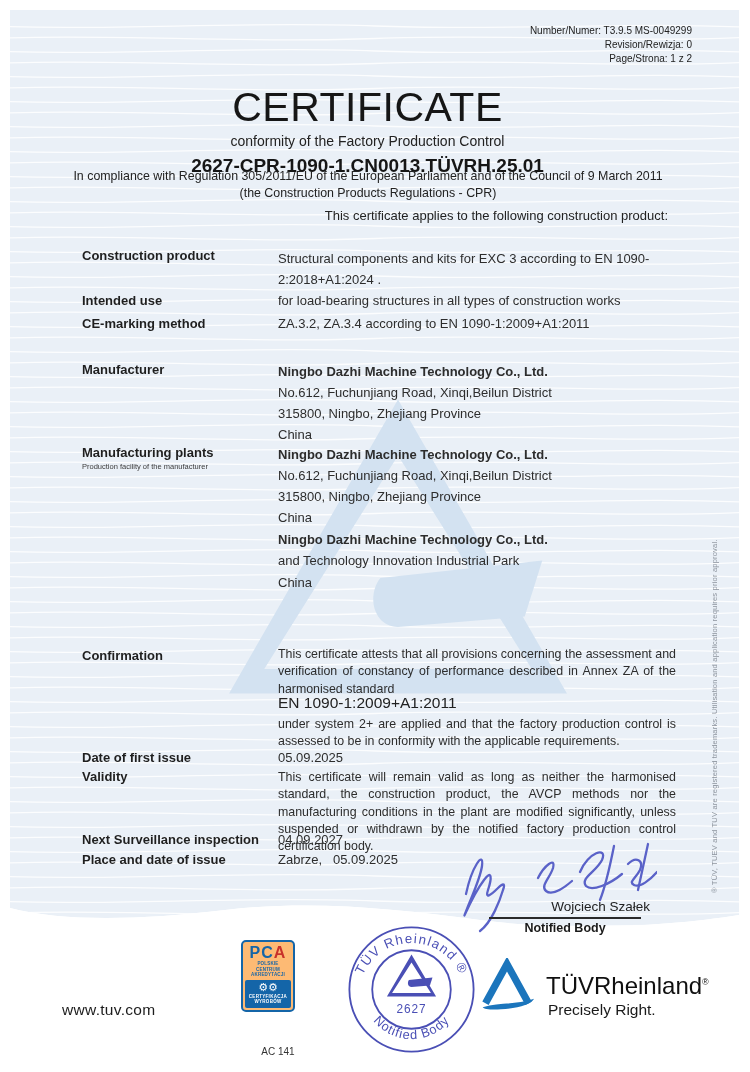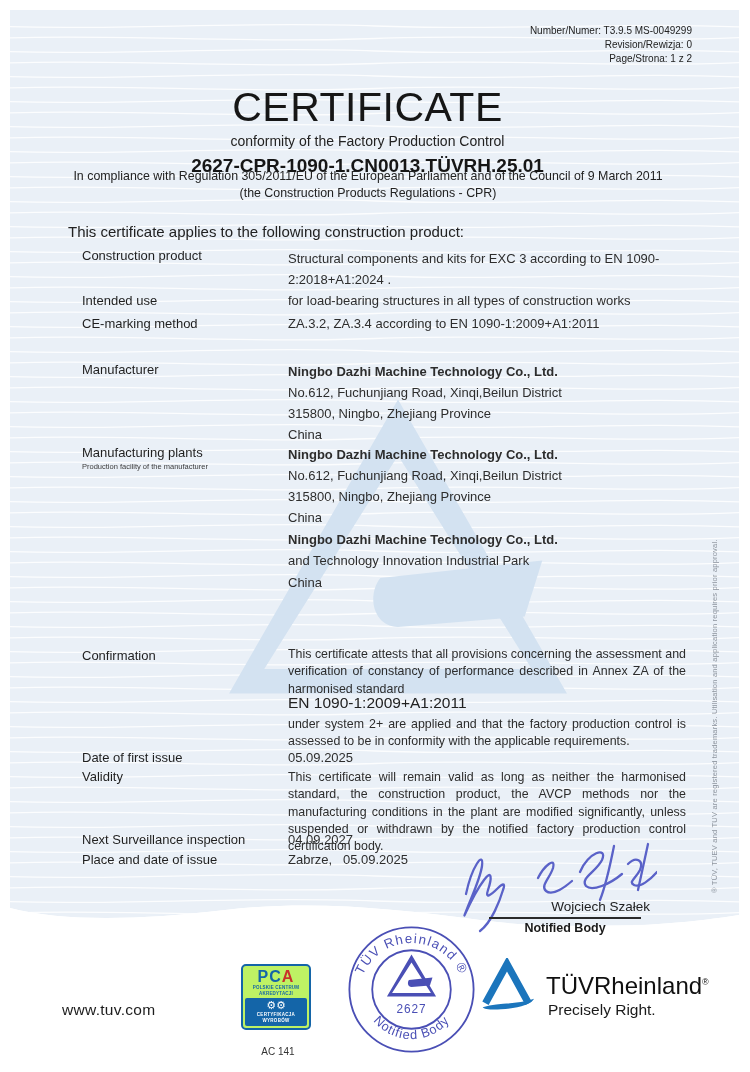--- a/index.html
+++ b/index.html
@@ -10,44 +10,44 @@
   svg{display:block}
 
   
   .meta{right:58px;top:24px;text-align:right;font-size:10px;line-height:14px;color:#222}
 
   
   .title{top:84px;left:0;width:735px;text-align:center;font-size:41px;letter-spacing:.5px;color:#161616}
   .subtitle{top:133px;left:0;width:735px;text-align:center;font-size:14px;color:#222}
   .certnum{top:155px;left:0;width:735px;text-align:center;font-size:19px;font-weight:700;color:#161616}
   .compliance{top:168px;left:68px;width:600px;text-align:center;font-size:12.4px;line-height:17px;color:#222}
-  .applies{top:223px;left:68px;width:600px;text-align:left;font-size:15px;color:#222}
-
-  
-  .lab{left:82px;font-weight:400;font-size:13px;color:#1f1f1f}
+  .applies{top:208px;left:68px;width:600px;text-align:right;font-size:13px;color:#222}
+
+  
+  .lab{left:82px;font-weight:700;font-size:13px;color:#1f1f1f}
   .sublab{left:82px;font-size:7.5px;color:#3c3c3c}
-  .val{left:288px;font-size:13px;width:400px}
+  .val{left:278px;font-size:13px;width:400px}
   .addr{line-height:21px}
   .addr .nm{font-weight:700}
   .just{text-align:justify;font-size:12.4px;line-height:17.3px;width:398px}
   .std{font-size:15.5px;color:#222}
   .pre{white-space:pre}
 
   
   .sig-name{left:480px;top:899px;width:170px;text-align:right;font-size:13.5px;color:#222}
   .sig-line{left:489px;top:917px;width:152px;border-top:2px solid #2a2a2a}
   .sig-role{left:480px;top:921px;width:170px;text-align:center;font-size:12.5px;font-weight:700;color:#1a1a1a}
 
   
   .sidenote{left:710px;top:893px;transform:rotate(-90deg);transform-origin:0 0;width:392px;
             font-size:7.5px;color:#8d949e;letter-spacing:.2px;white-space:nowrap}
 
   
   .website{left:62px;top:1001px;font-size:15.5px;letter-spacing:.3px;color:#1c1c1c}
-  .pca{left:241px;top:964px;width:70px;border:2px solid #1465a8;border-radius:5px;background:#bef264;
+  .pca{left:241px;top:940px;width:54px;border:2px solid #1465a8;border-radius:5px;background:#fdba74;
        padding:2px 2px;text-align:center}
   .pca-acro{font-size:16px;font-weight:700;color:#1465a8;letter-spacing:1px;line-height:17px}
   .pca-acro .red{color:#c8312b}
   .pca-small{font-size:4.5px;color:#1465a8;font-weight:700;line-height:5.5px;letter-spacing:.2px}
   .pca-box{background:#1465a8;border-radius:2px;margin-top:2px;padding:1px 1px 3px;color:#fff}
   .pca-gears{font-size:11px;line-height:13px}
   .pca-cert{font-size:4.5px;line-height:5.5px;letter-spacing:.3px;font-weight:700}
   .pca-code{left:241px;top:1046px;width:74px;text-align:center;font-size:10px;color:#333}
 
   .brand-text{left:546px;top:972px;font-size:24px;color:#101010;white-space:nowrap}

